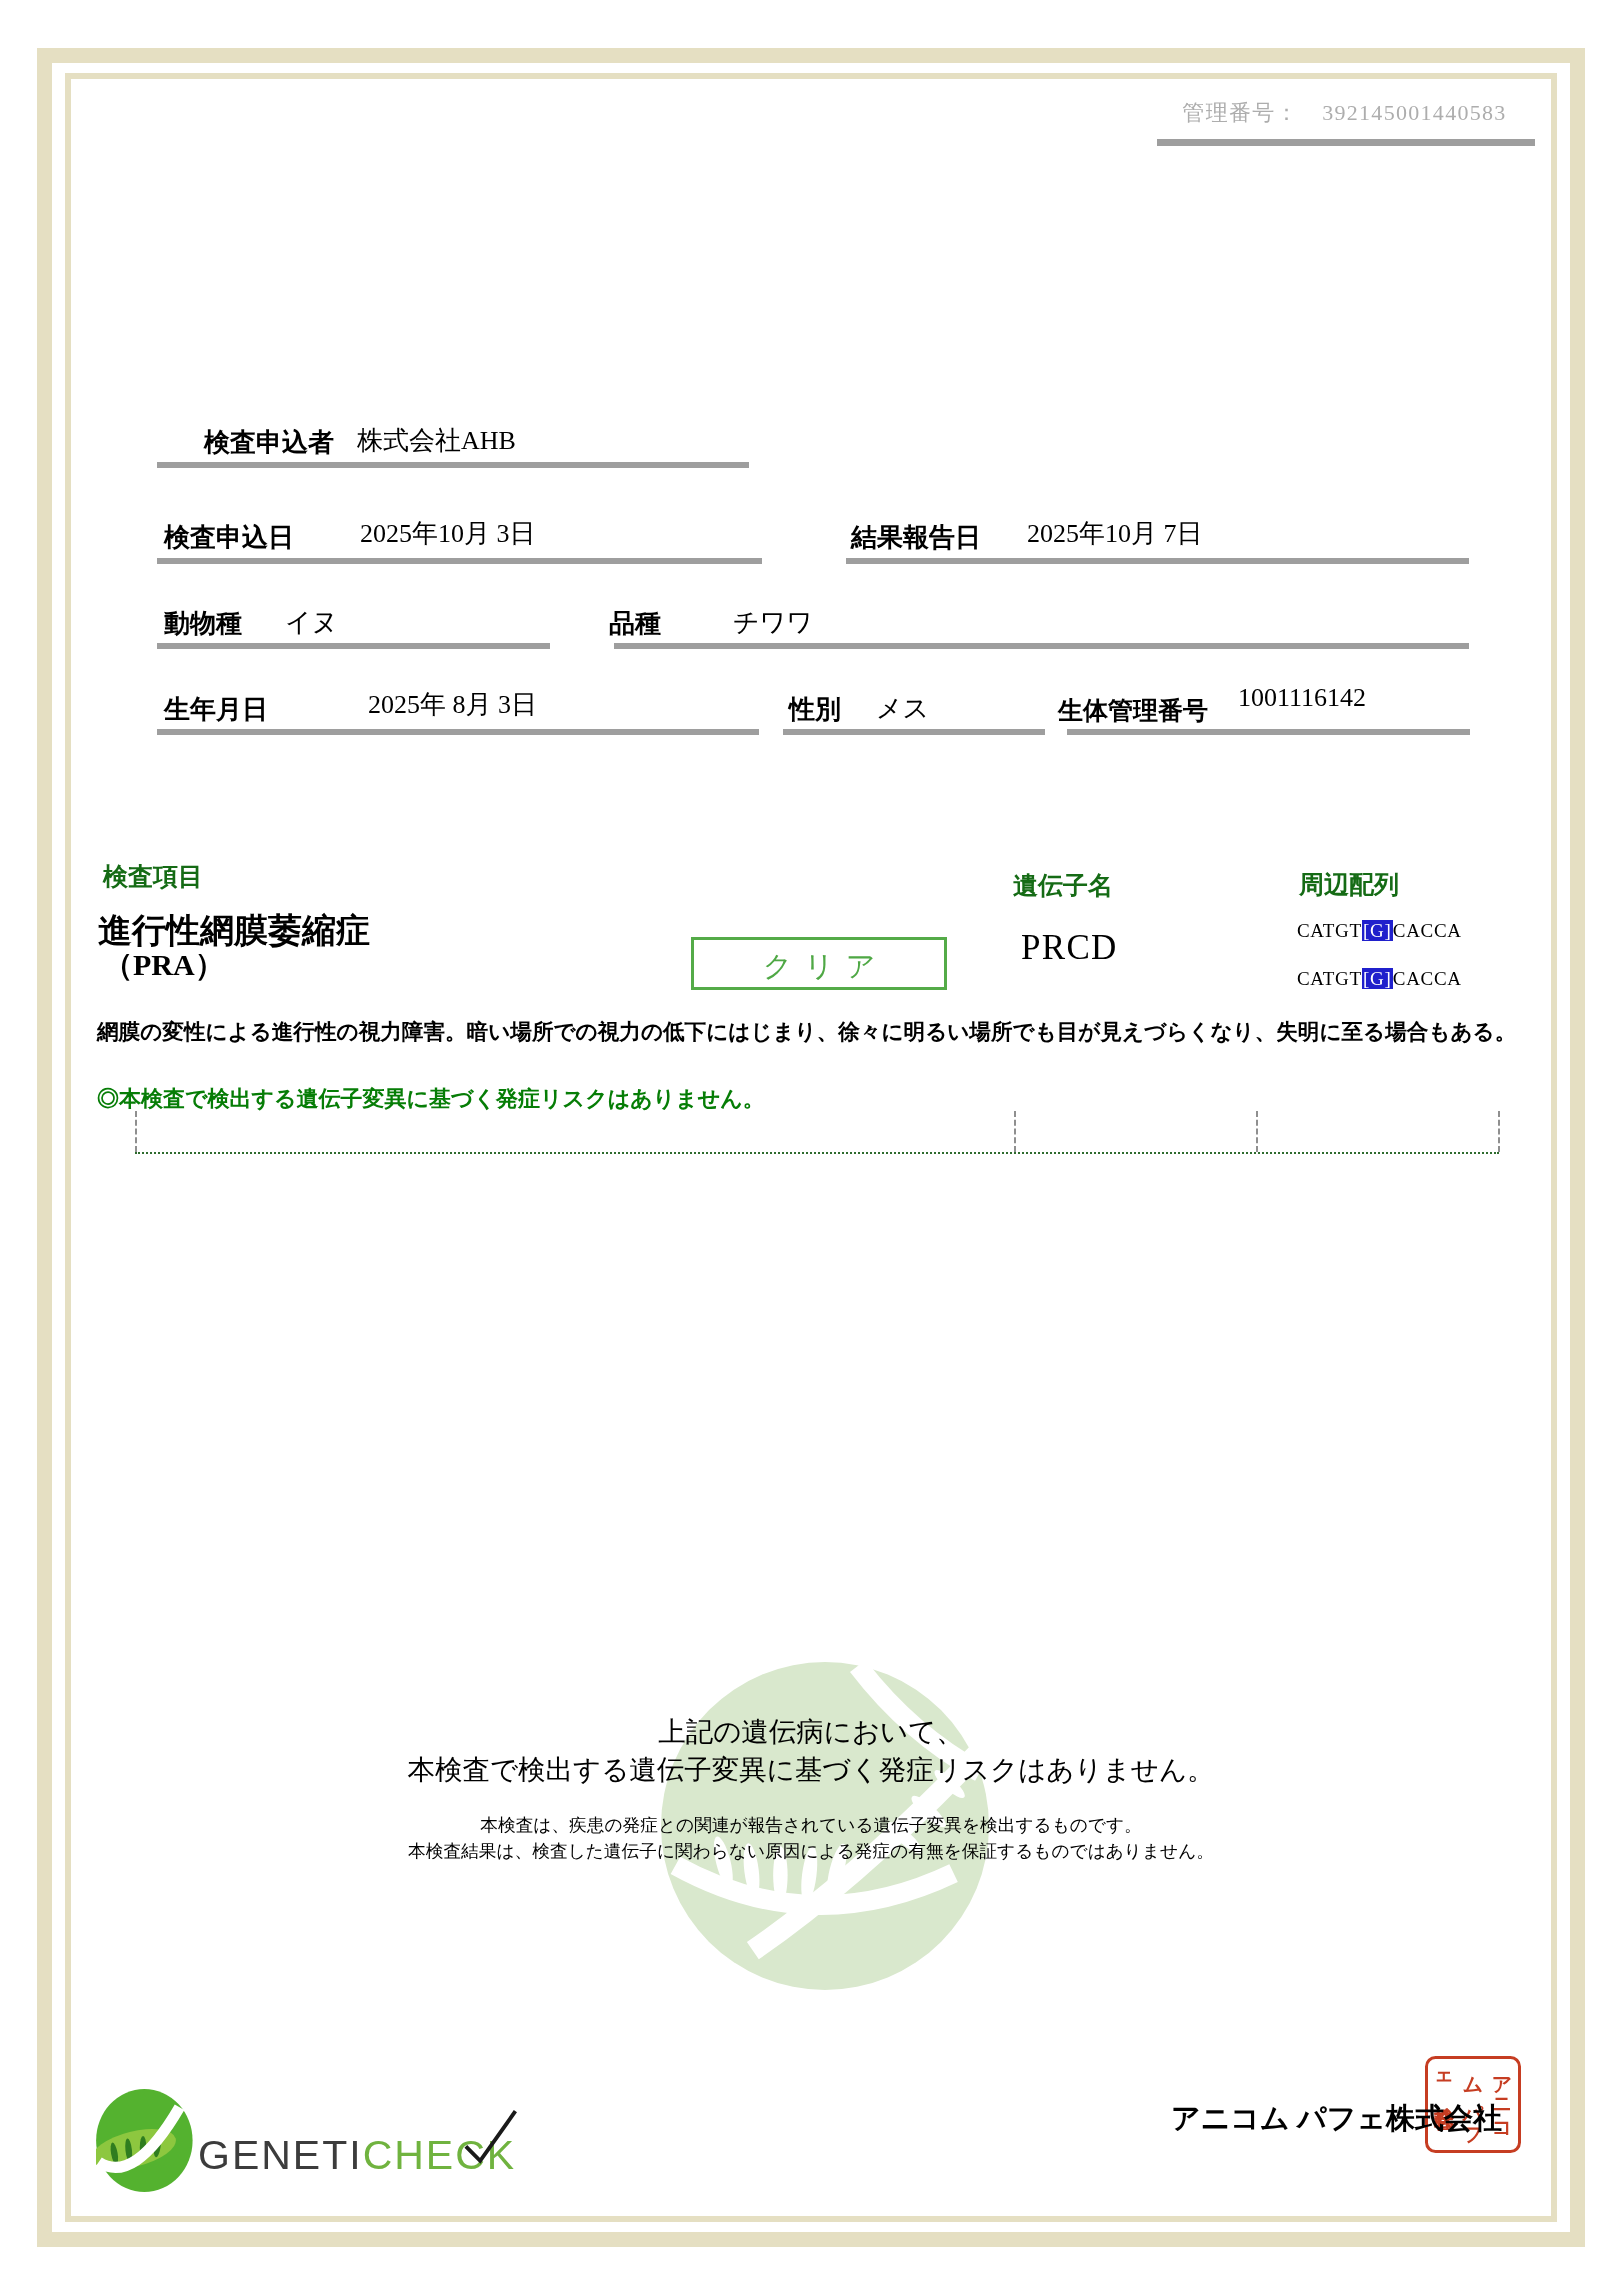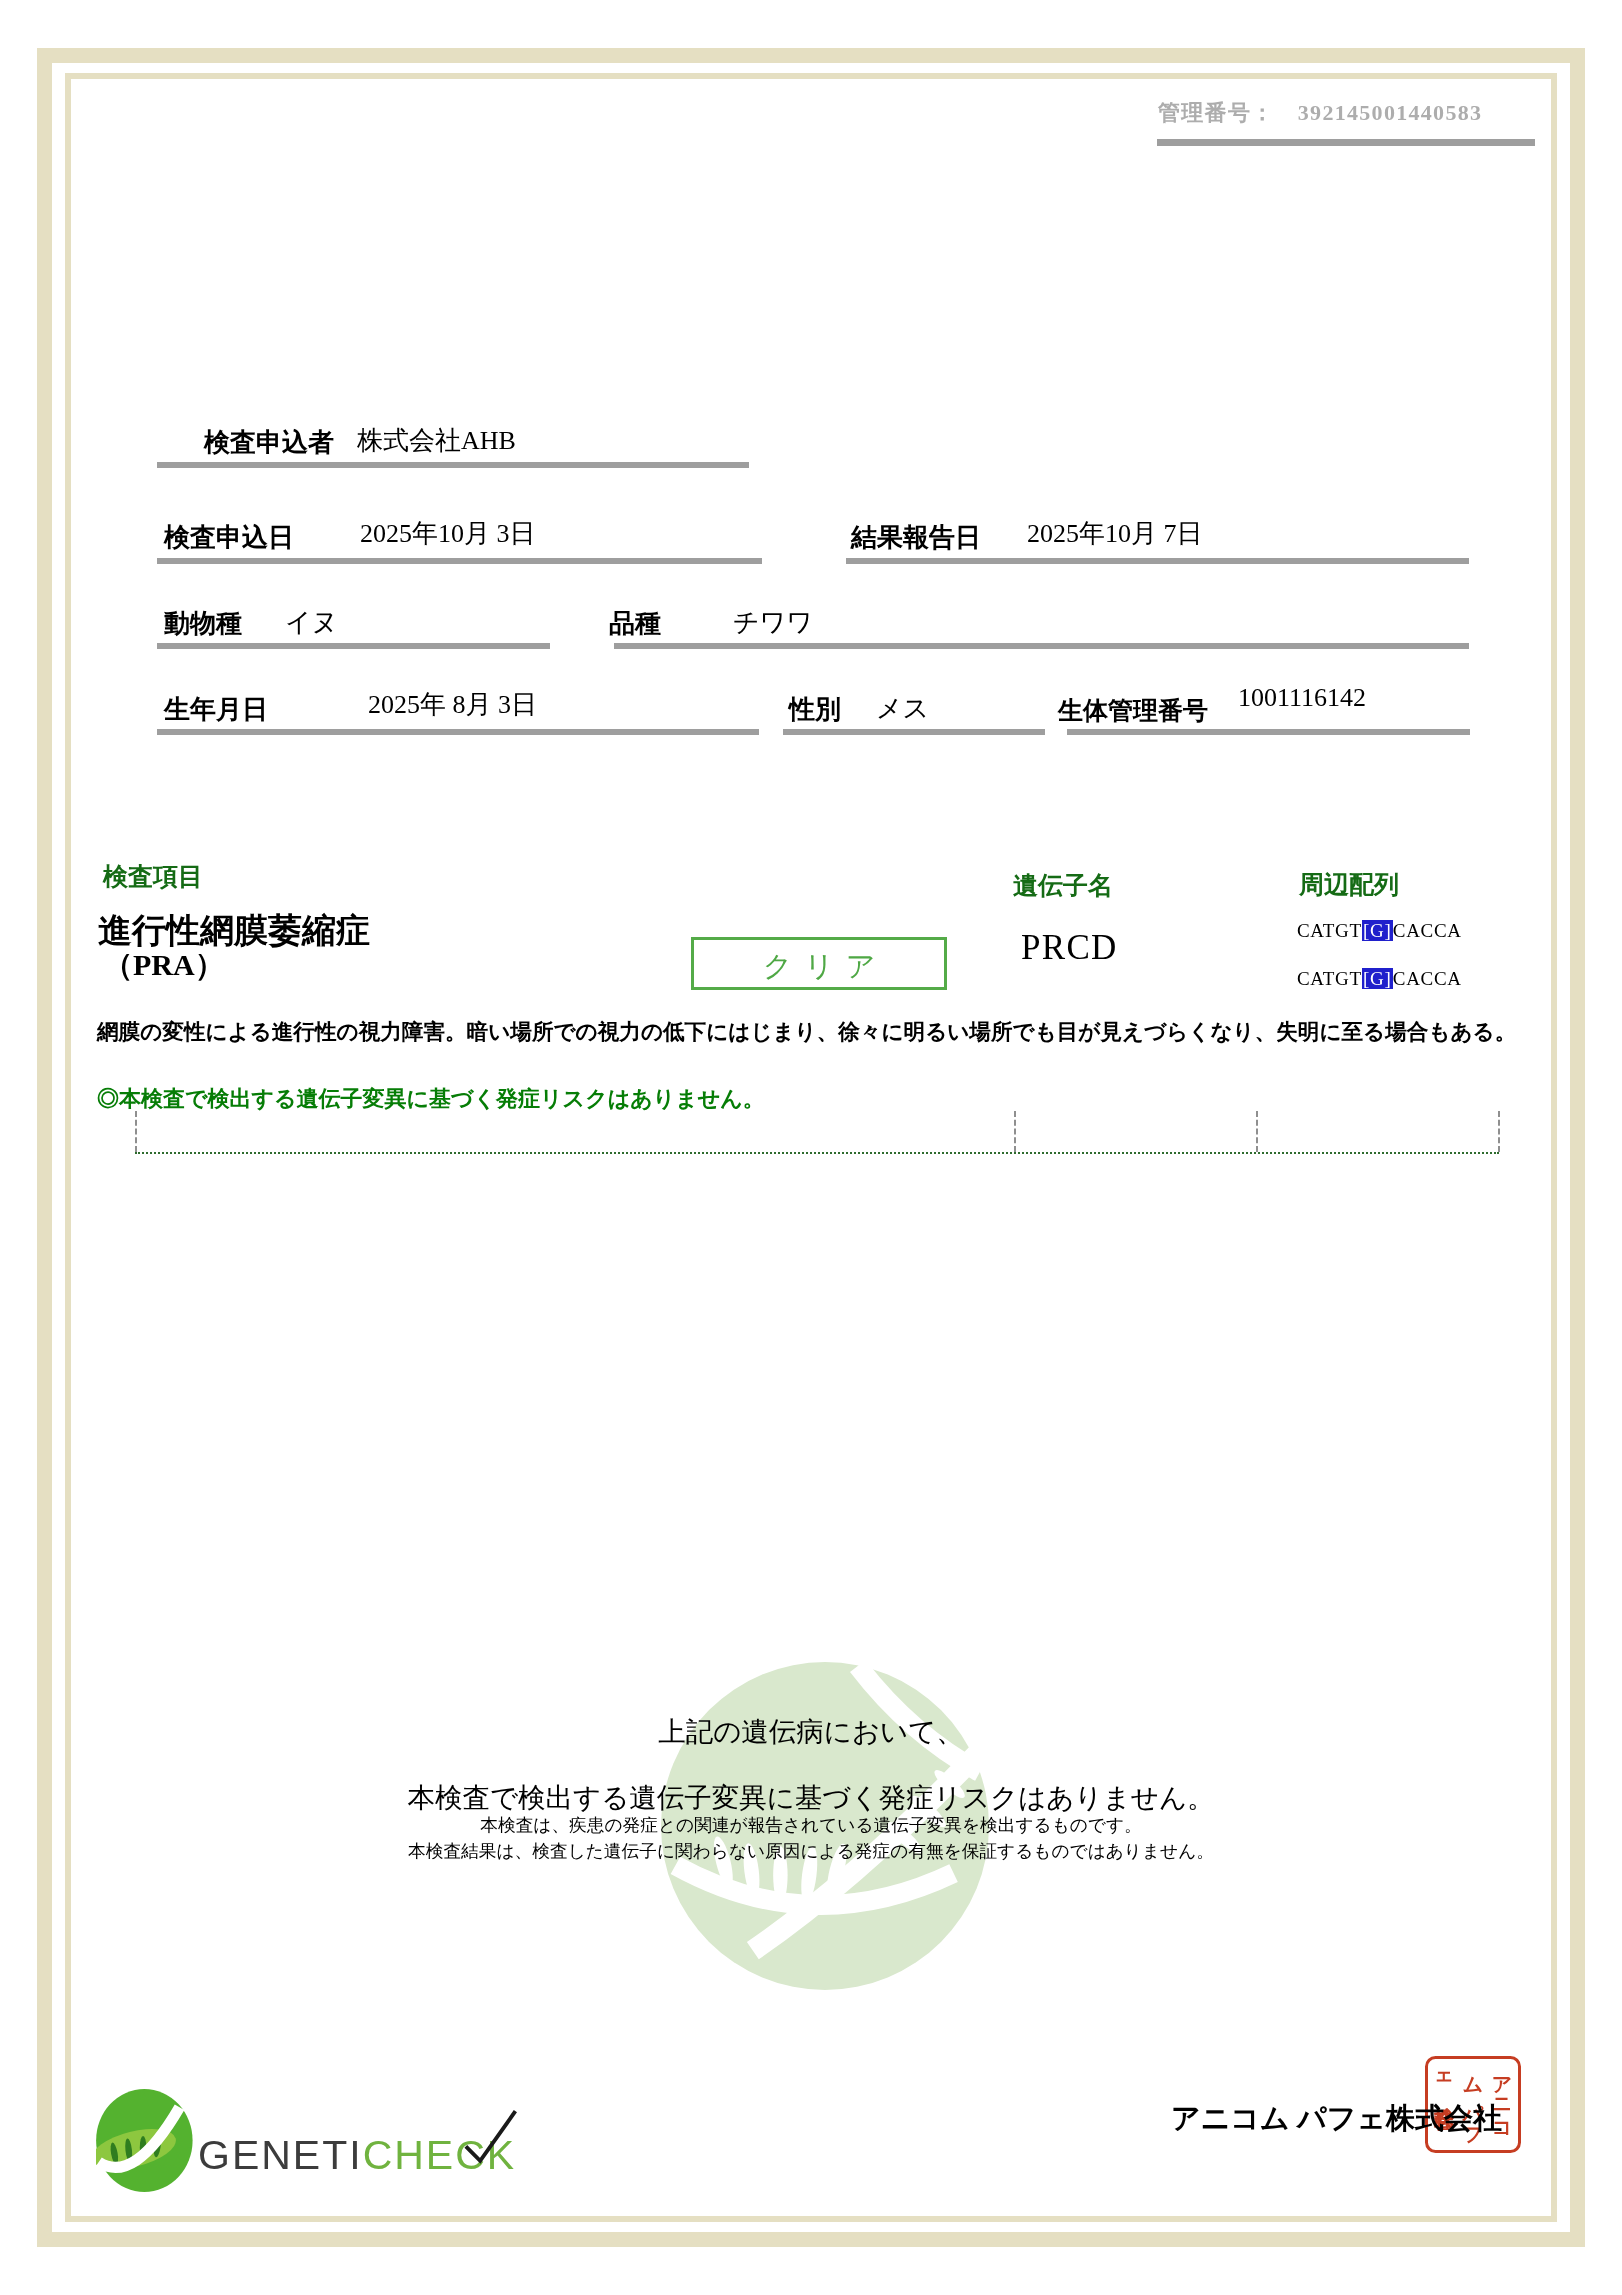--- a/index.html
+++ b/index.html
@@ -59,21 +59,21 @@
     <ellipse cx="95" cy="305" rx="11" ry="40" fill="#fff" transform="rotate(-14 95 305)"></ellipse>
     <ellipse cx="138" cy="318" rx="11" ry="42" fill="#fff" transform="rotate(-7 138 318)"></ellipse>
     <ellipse cx="182" cy="325" rx="11" ry="44" fill="#fff"></ellipse>
     <ellipse cx="226" cy="325" rx="11" ry="44" fill="#fff" transform="rotate(7 226 325)"></ellipse>
     <ellipse cx="268" cy="318" rx="11" ry="42" fill="#fff" transform="rotate(14 268 318)"></ellipse>
     <ellipse cx="372" cy="268" rx="10" ry="34" fill="#fff" transform="rotate(-48 372 268)"></ellipse>
     <ellipse cx="408" cy="228" rx="10" ry="34" fill="#fff" transform="rotate(-48 408 228)"></ellipse>
     <ellipse cx="440" cy="186" rx="9" ry="30" fill="#fff" transform="rotate(-48 440 186)"></ellipse>
   </svg>
 
-  <div class="abs mgmt" style="left:1158px;top:98px;width:373px;text-align:left;font-weight:bold;">
+  <div class="abs mgmt" style="left:1158px;top:98px;width:373px;text-align:center;">
     <span>管理番号：</span><span> </span><span>392145001440583</span>
   </div>
   <div class="uline" style="left:1157px;top:139px;width:378px;height:6.5px;"></div>
 
 
   <span class="abs flabel" style="left:164px;top:425px;margin-left:40px;">検査申込者</span>
   <span class="abs fvalue" style="left:357px;top:423px;">株式会社AHB</span>
   <div class="uline" style="left:157px;top:462px;width:592px;"></div>
 
   <span class="abs flabel" style="left:164px;top:520px;">検査申込日</span>
@@ -122,21 +122,21 @@
   <span class="abs desc" style="left:97px;top:1017px;">網膜の変性による進行性の視力障害。暗い場所での視力の低下にはじまり、徐々に明るい場所でも目が見えづらくなり、失明に至る場合もある。</span>
   <span class="abs descgreen" style="left:97px;top:1084px;">◎本検査で検出する遺伝子変異に基づく発症リスクはありません。</span>
 
   <div class="vdash" style="left:135px;"></div>
   <div class="vdash" style="left:1014px;"></div>
   <div class="vdash" style="left:1256px;"></div>
   <div class="vdash" style="left:1498px;"></div>
   <div class="hdot"></div>
 
   <div class="abs sumbig z1" style="left:0;top:1714px;">上記の遺伝病において、</div>
-  <div class="abs sumbig z1" style="left:0;top:1752px;margin-top:28px;">本検査で検出する遺伝子変異に基づく発症リスクはありません。</div>
+  <div class="abs sumbig z1" style="left:0;top:1752px;">本検査で検出する遺伝子変異に基づく発症リスクはありません。</div>
   <div class="abs sumnote z1" style="left:0;top:1813px;">本検査は、疾患の発症との関連が報告されている遺伝子変異を検出するものです。</div>
   <div class="abs sumnote z1" style="left:0;top:1839px;">本検査結果は、検査した遺伝子に関わらない原因による発症の有無を保証するものではありません。</div>
 
   <svg class="abs" style="left:96px;top:2089px;" width="98" height="103" viewBox="0 0 150 158">
     <ellipse cx="74" cy="79" rx="74" ry="79" fill="#54b22f"></ellipse>
     <ellipse cx="58" cy="92" rx="66" ry="27" fill="#8dc73f" transform="rotate(-14 58 92)"></ellipse>
     <ellipse cx="28" cy="99" rx="5" ry="17" fill="#2f7d1f" transform="rotate(-10 28 99)"></ellipse>
     <ellipse cx="50" cy="94" rx="5" ry="18" fill="#2f7d1f" transform="rotate(-6 50 94)"></ellipse>
     <ellipse cx="72" cy="90" rx="5" ry="18" fill="#2f7d1f"></ellipse>
     <ellipse cx="94" cy="88" rx="5" ry="17" fill="#2f7d1f" transform="rotate(8 94 88)"></ellipse>

